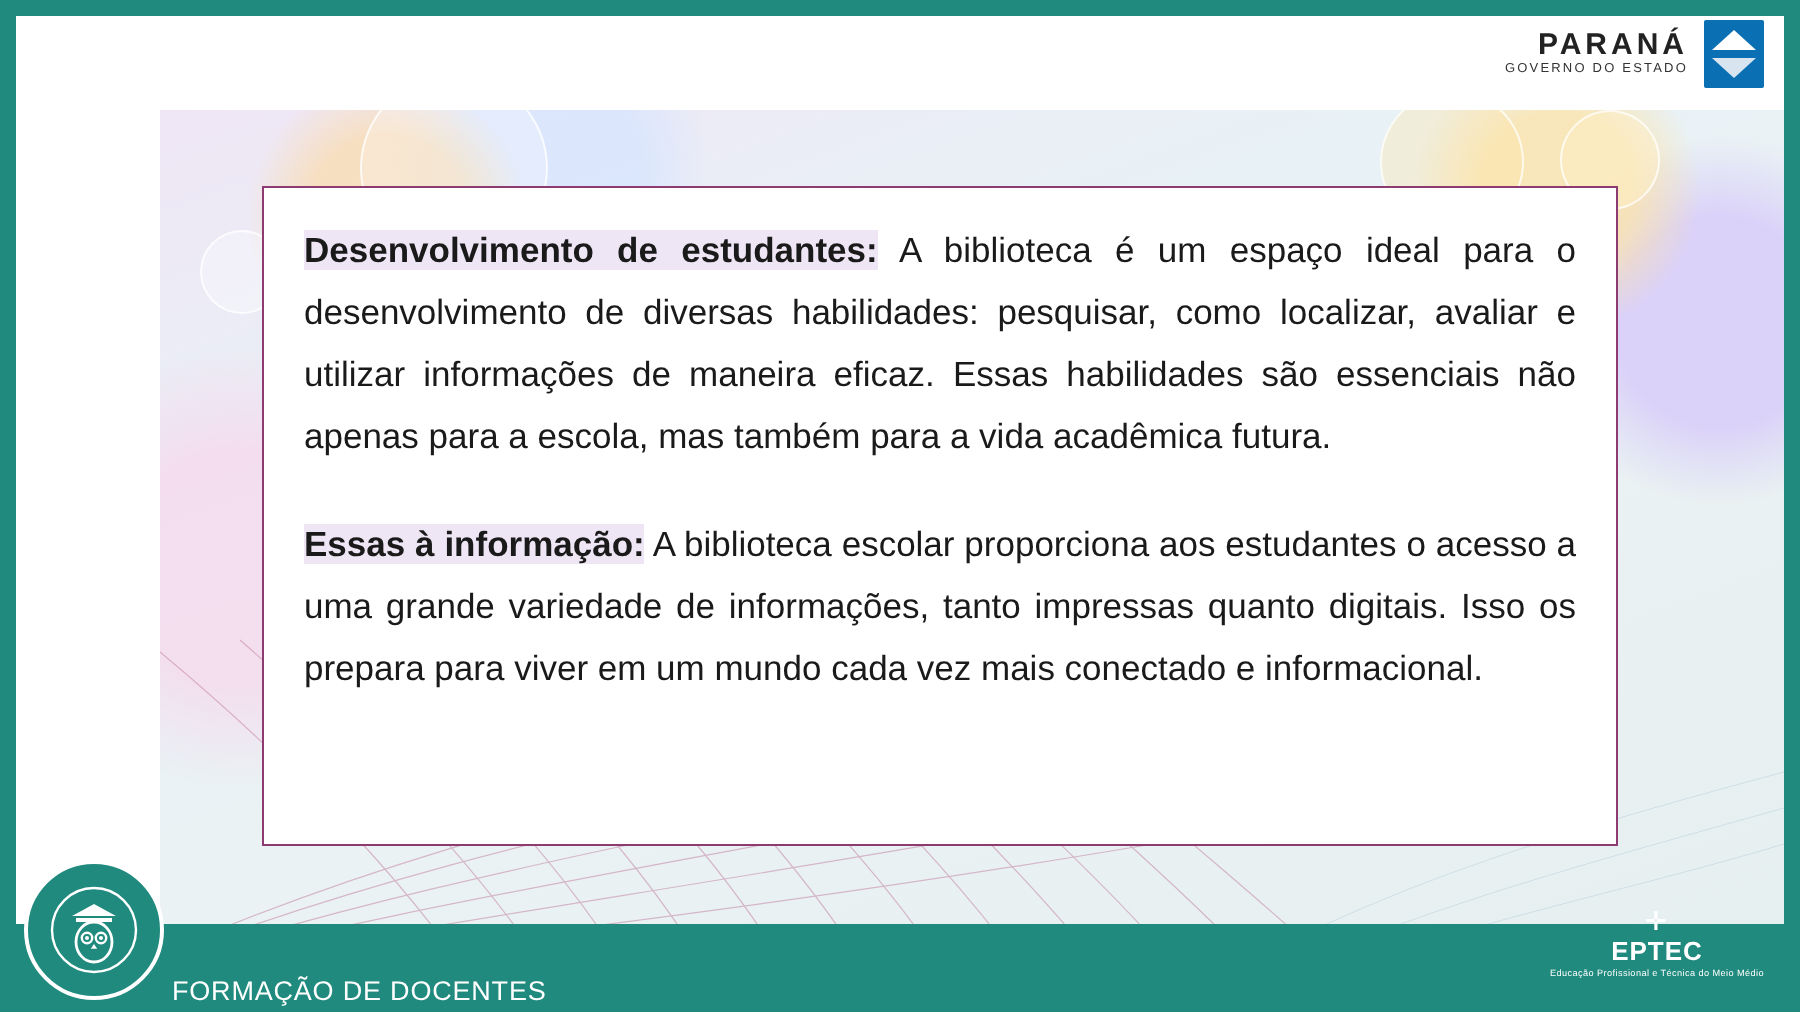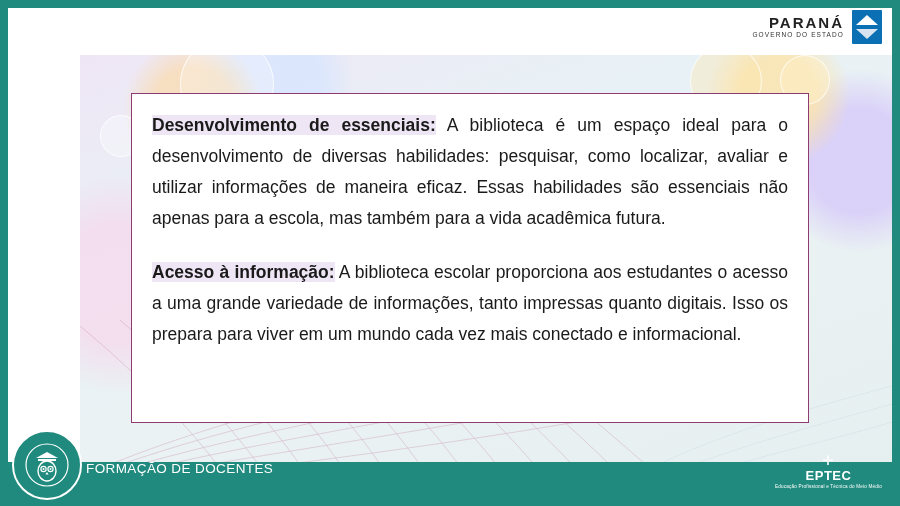--- a/index.html
+++ b/index.html
@@ -168,21 +168,21 @@
     position: absolute;
     left: 8px;
     bottom: 10px;
     width: 884px;
     height: 34px;
     background: #1f8a7d;
   }
   .footer-label {
     position: absolute;
     left: 86px;
-    bottom: 30px;
+    bottom: 3px;
     font-size: 13.5px;
     color: #ffffff;
     letter-spacing: 0.4px;
   }
 
   
   .seal {
     position: absolute;
     left: 12px;
     bottom: 6px;
@@ -270,24 +270,24 @@
   <div class="gov-logo">
     <div class="gov-logo-text">
       <div class="gov-logo-title">PARANÁ</div>
       <div class="gov-logo-sub">GOVERNO DO ESTADO</div>
     </div>
     <div class="gov-logo-mark"></div>
   </div>
 
   <div class="content-card">
     <p class="para">
-      <span class="lead">Desenvolvimento de essenciais:</span><span> A biblioteca é um espaço ideal para o desenvolvimento de diversas habilidades: pesquisar, como localizar, avaliar e utilizar informações de maneira eficaz. Essas habilidades são essenciais não apenas para a escola, mas também para a vida acadêmica futura.</span>
+      <span class="lead">Desenvolvimento de estudantes:</span><span> A biblioteca é um espaço ideal para o desenvolvimento de diversas habilidades: pesquisar, como localizar, avaliar e utilizar informações de maneira eficaz. Essas habilidades são essenciais não apenas para a escola, mas também para a vida acadêmica futura.</span>
     </p>
     <p class="para">
-      <span class="lead">Acesso à informação:</span><span> A biblioteca escolar proporciona aos estudantes o acesso a uma grande variedade de informações, tanto impressas quanto digitais. Isso os prepara para viver em um mundo cada vez mais conectado e informacional.</span>
+      <span class="lead">Essas à informação:</span><span> A biblioteca escolar proporciona aos estudantes o acesso a uma grande variedade de informações, tanto impressas quanto digitais. Isso os prepara para viver em um mundo cada vez mais conectado e informacional.</span>
     </p>
   </div>
 
   <div class="footer-band"></div>
 
   <div class="seal">
     <svg width="46" height="46" viewBox="0 0 46 46">
       <circle cx="23" cy="23" r="21" fill="none" stroke="#ffffff" stroke-width="1.2"></circle>
       <path d="M12 16 L23 10 L34 16 Z" fill="#ffffff"></path>
       <rect x="14" y="17" width="18" height="2" fill="#ffffff"></rect>

